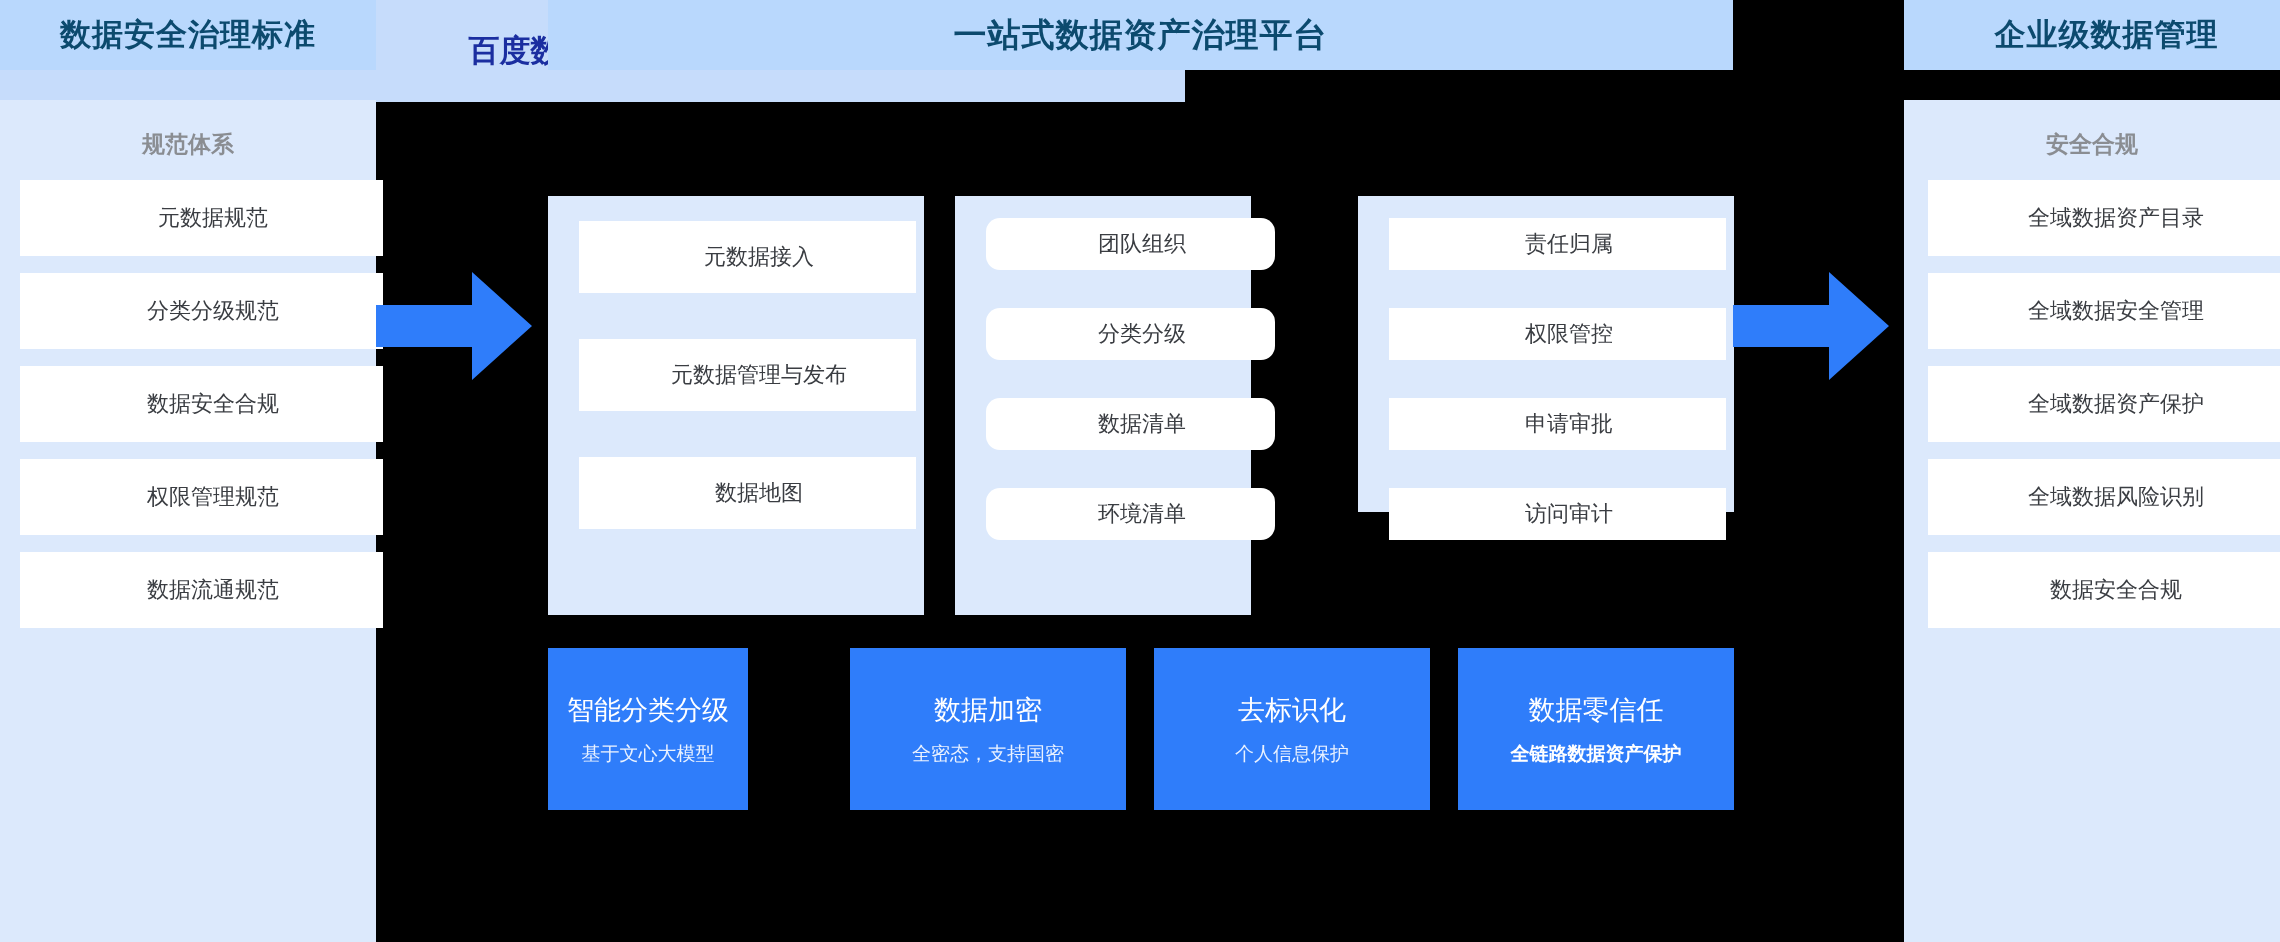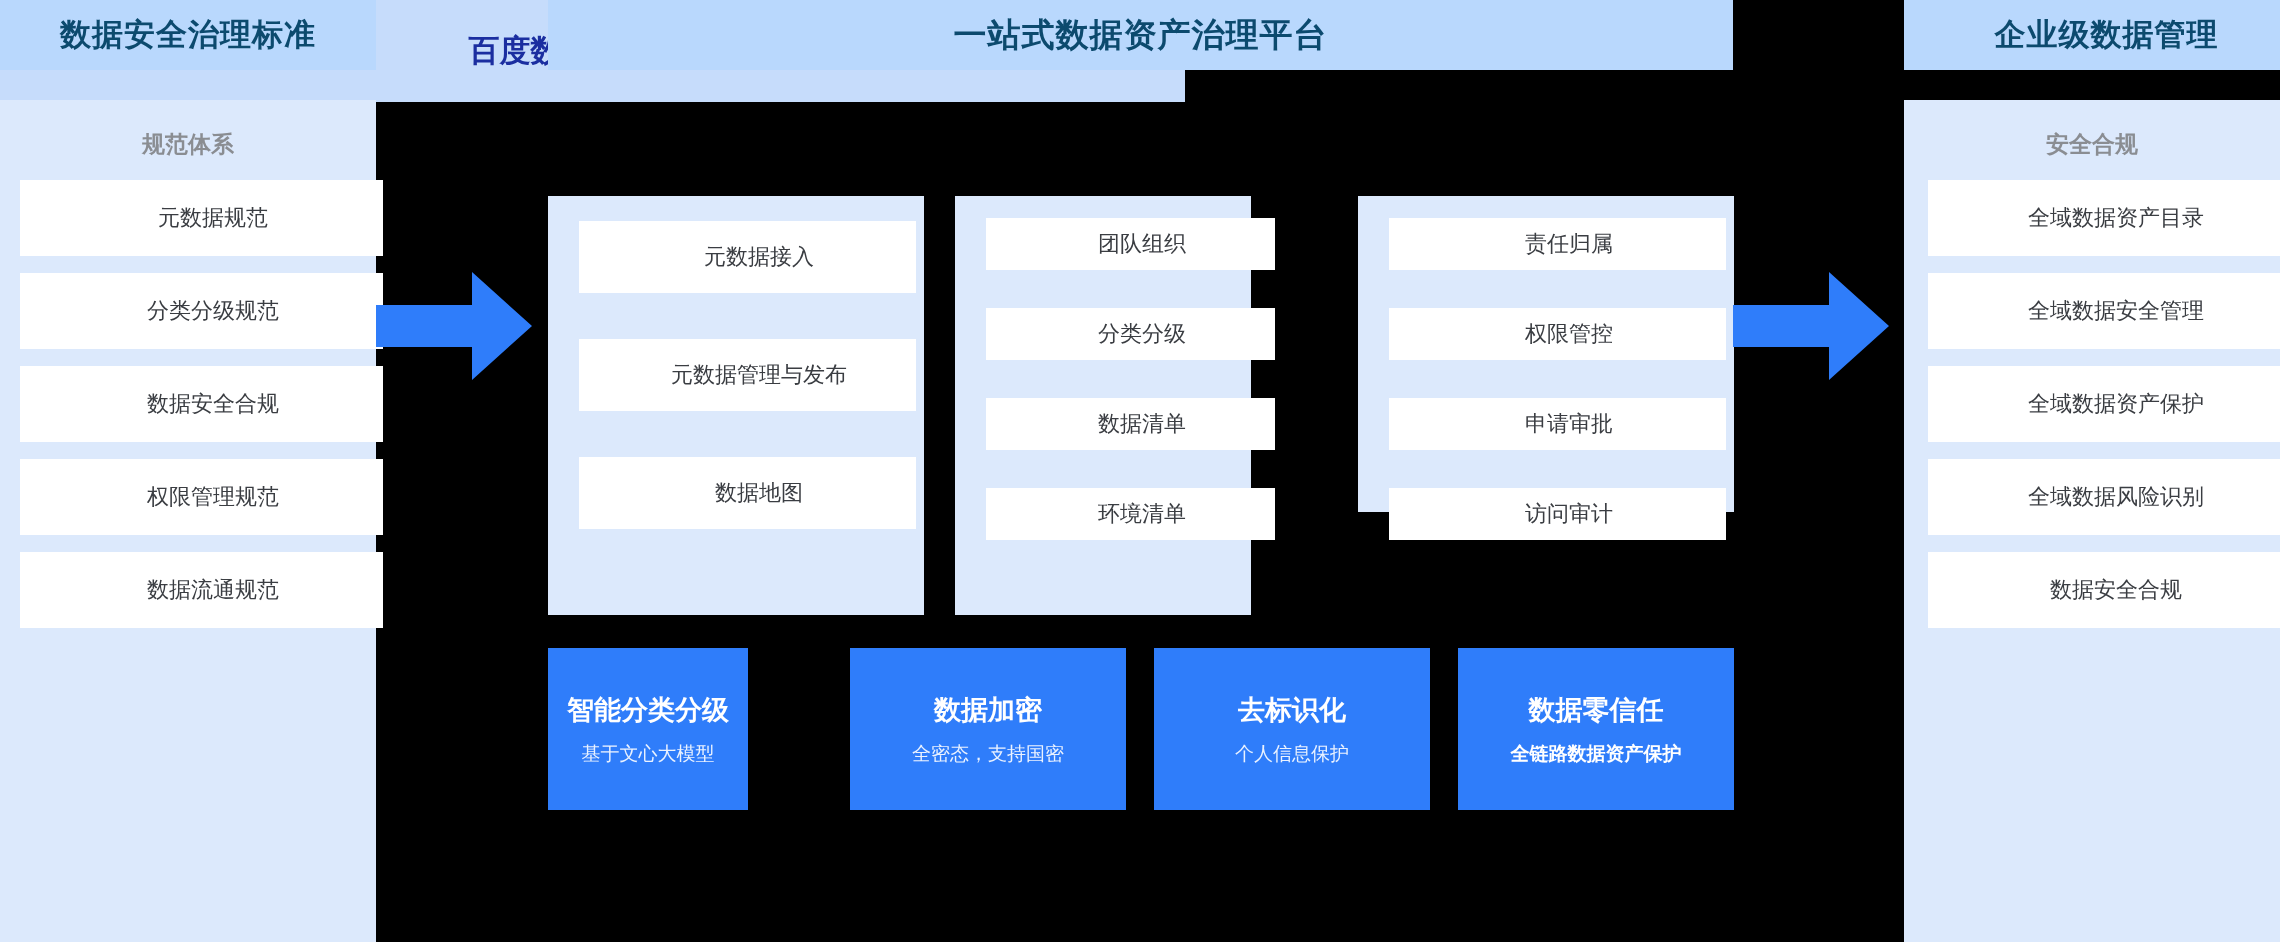--- a/index.html
+++ b/index.html
@@ -22,25 +22,25 @@
 
   
   #mid-header{left:548px;top:0;width:1185px;height:70px;}
   #mid-header span{font-size:33px;}
   .mid-col{position:absolute;top:196px;background:#dce9fc;}
   #mid-col-1{left:548px;width:376px;height:419px;}
   #mid-col-2{left:955px;width:296px;height:419px;}
   #mid-col-3{left:1358px;width:376px;height:316px;}
   .mid-cell{position:absolute;}
   .mid-cell-1{left:31px;width:314px;height:72px;font-size:22px;}
-  .mid-cell-2{left:31px;width:266px;height:52px;font-size:22px;}
+  .mid-cell-2{left:31px;width:266px;height:52px;font-size:22px;border-radius:14px;}
   .mid-cell-3{left:31px;width:314px;height:52px;font-size:22px;}
 
   .cap{position:absolute;top:648px;height:162px;background:#2f7dfa;display:flex;flex-direction:column;align-items:center;justify-content:center;}
-  .cap .cap-t{color:#fff;font-size:27px;font-weight:bold;margin-bottom:13px;}
+  .cap .cap-t{color:#fff;font-size:27px;font-weight:normal;margin-bottom:13px;}
   .cap .cap-s{color:#eaf2ff;font-size:19px;}
   .cap.bold-sub .cap-s{font-weight:bold;color:#ffffff;}
 
   #mid-footer{left:548px;top:840px;width:1185px;height:102px;background:#c6dcfb;display:flex;align-items:center;justify-content:center;}
   #mid-footer span{color:#1b2ea0;font-size:31px;font-weight:bold;}
 
   
   #right-header{left:1904px;top:0;width:405px;height:70px;}
   #right-header span{font-size:31px;}
   #right-panel{left:1904px;top:100px;width:376px;height:842px;}

